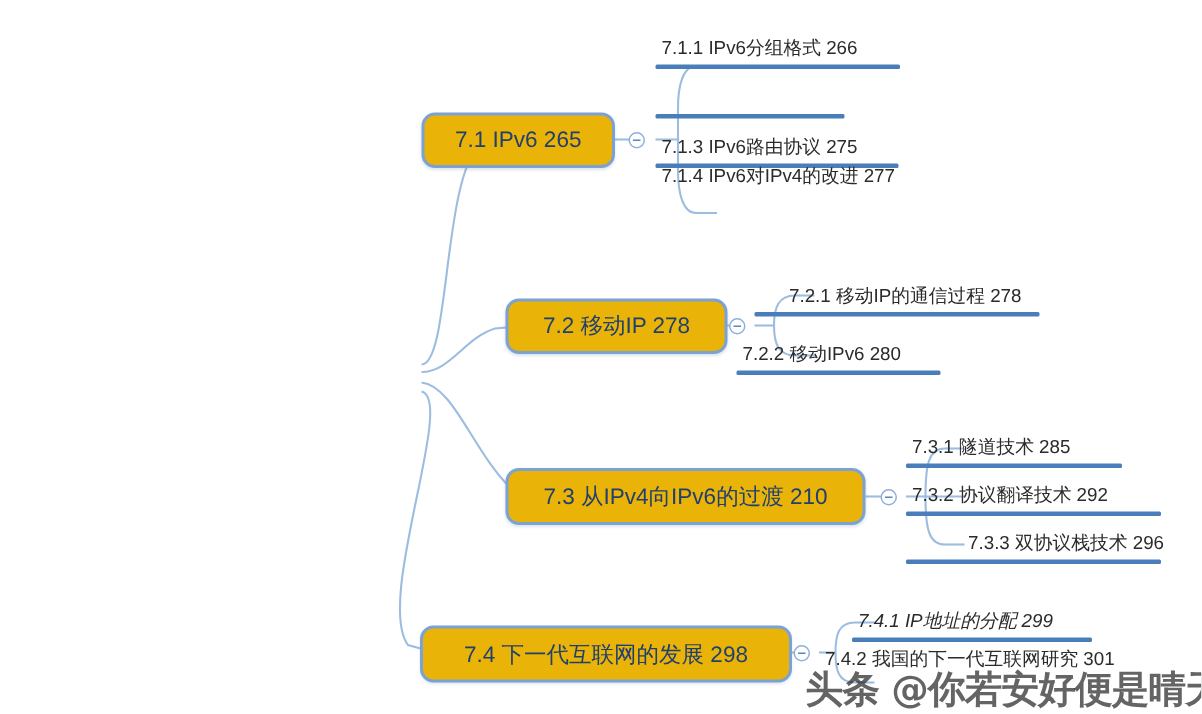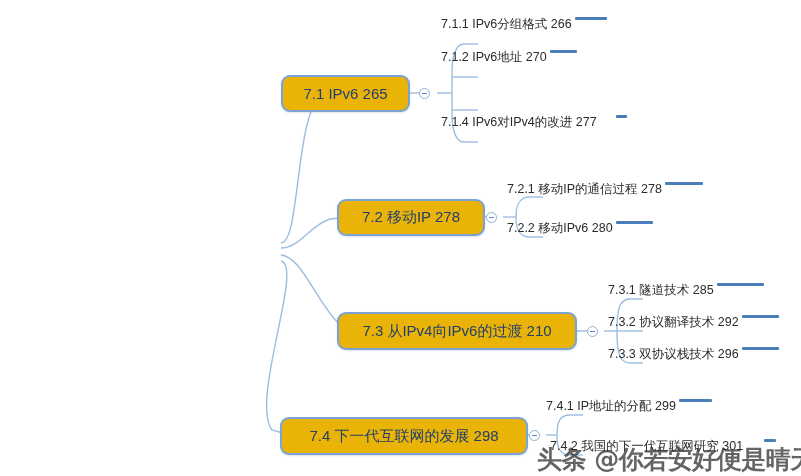--- a/index.html
+++ b/index.html
@@ -63,20 +63,21 @@
     font-size: 15px;
     color: #21406e;
     white-space: nowrap;
   }
 
   
   .leaf {
     position: absolute;
     box-sizing: border-box;
     display: flex;
+    flex-direction: column;
     justify-content: flex-end;
     white-space: nowrap;
   }
   .leaf .leaf-text {
     font-size: 12.5px;
     color: #2b2b2b;
     padding: 0 3px 1px 4px;
     white-space: nowrap;
   }
   .leaf .leaf-bar {
@@ -168,38 +169,41 @@
   <div class="l1-node" style="left:281px; top:75px; width:129px; height:37px;">
     <span class="node-text">7.1  IPv6 265</span>
   </div>
   <div class="toggle" style="left:419px; top:88px;"></div>
 
   <div class="leaf" style="left:437px; top:16px; width:170px; height:30px;">
     <span class="leaf-text">7.1.1  IPv6分组格式 266</span>
     <div class="leaf-bar" style="width:163px;"></div>
   </div>
   <div class="leaf" style="left:437px; top:49px; width:140px; height:30px;">
-    <span class="leaf-text">7.1.2  IPv6地址 270</span>
     <div class="leaf-bar" style="width:126px;"></div>
+  </div>
+  <div class="leaf" style="left:437px; top:82px; width:170px; height:30px;">
+    <span class="leaf-text">7.1.3  IPv6路由协议 275</span>
+    <div class="leaf-bar" style="width:162px;"></div>
   </div>
   <div class="leaf" style="left:437px; top:114px; width:190px; height:30px;gap:16px;">
     <span class="leaf-text">7.1.4  IPv6对IPv4的改进 277</span>
     <div class="leaf-bar" style="width:187px;"></div>
   </div>
 
   <div class="l1-node" style="left:337px; top:199px; width:148px; height:37px;text-align:right;">
     <span class="node-text">7.2  移动IP 278</span>
   </div>
   <div class="toggle" style="left:486px; top:212px;"></div>
 
   <div class="leaf" style="left:503px; top:181px; width:200px; height:30px;text-align:center;">
     <span class="leaf-text">7.2.1  移动IP的通信过程 278</span>
     <div class="leaf-bar" style="width:190px;"></div>
   </div>
-  <div class="leaf" style="left:503px; top:220px; width:150px; height:30px;">
+  <div class="leaf" style="left:491px; top:220px; width:150px; height:30px;">
     <span class="leaf-text">7.2.2  移动IPv6 280</span>
     <div class="leaf-bar" style="width:136px;"></div>
   </div>
 
   <div class="l1-node" style="left:337px; top:312px; width:240px; height:38px;">
     <span class="node-text">7.3  从IPv4向IPv6的过渡 210</span>
   </div>
   <div class="toggle" style="left:587px; top:326px;"></div>
 
   <div class="leaf" style="left:604px; top:282px; width:160px; height:30px;">
@@ -213,21 +217,21 @@
   <div class="leaf" style="left:604px; top:346px; width:175px; height:30px;text-align:right;">
     <span class="leaf-text">7.3.3  双协议栈技术 296</span>
     <div class="leaf-bar" style="width:170px;"></div>
   </div>
 
   <div class="l1-node" style="left:256px; top:417px; width:248px; height:38px;margin-left:24px;">
     <span class="node-text">7.4  下一代互联网的发展 298</span>
   </div>
   <div class="toggle" style="left:529px; top:430px;"></div>
 
-  <div class="leaf" style="left:542px; top:398px; width:170px; height:30px;">
+  <div class="leaf" style="left:568px; top:398px; width:170px; height:30px;font-style:italic;">
     <span class="leaf-text">7.4.1  IP地址的分配 299</span>
     <div class="leaf-bar" style="width:160px;"></div>
   </div>
   <div class="leaf" style="left:546px; top:438px; width:230px; height:30px;gap:18px;">
     <span class="leaf-text">7.4.2  我国的下一代互联网研究 301</span>
     <div class="leaf-bar" style="width:222px;"></div>
   </div>
 
   <div class="watermark">头条 @你若安好便是晴天08</div>
 

